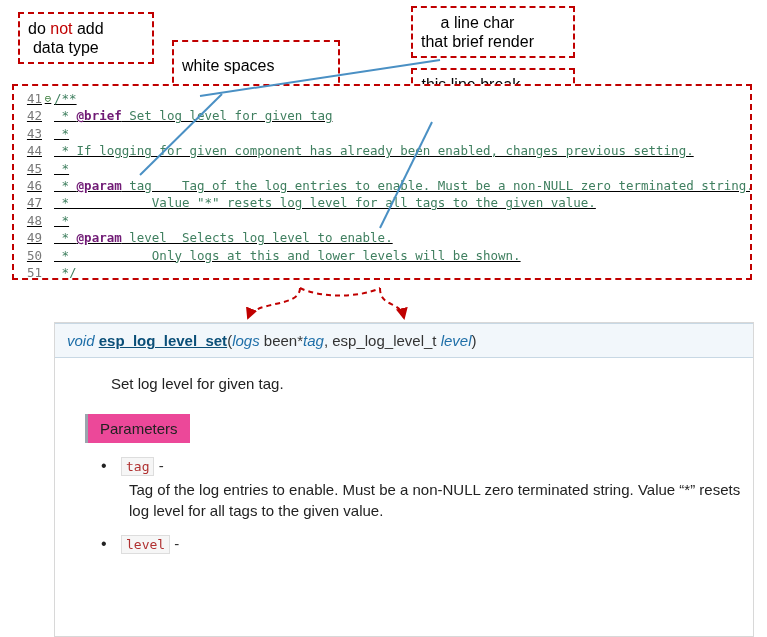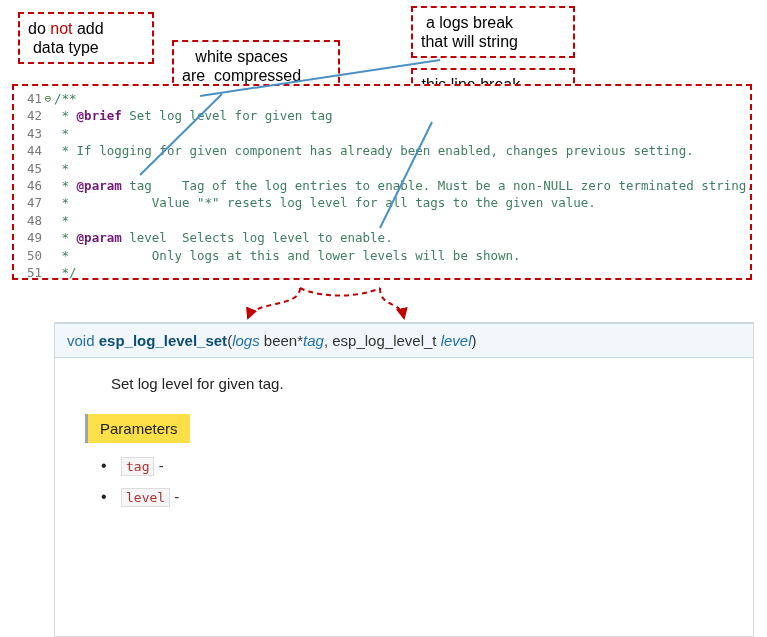--- a/index.html
+++ b/index.html
@@ -55,20 +55,21 @@
   #code-lines {
     font-family: "DejaVu Sans Mono", monospace;
     font-size: 12.5px;
     line-height: 17.4px;
     white-space: pre;
   }
   .code-row {
     display: flex;
     align-items: flex-start;
     height: 17.4px;
+    text-decoration: underline;
   }
   .ln {
     color: #787878;
     width: 26px;
     text-align: right;
     flex: 0 0 26px;
     font-family: "DejaVu Sans Mono", monospace;
     font-size: 12.5px;
     user-select: none;
   }
@@ -111,36 +112,36 @@
   }
   #doc-signature {
     background: #f2f7fb;
     border-top: 1px solid #c8d8e4;
     border-bottom: 1px solid #c8d8e4;
     padding: 8px 12px;
     font-family: "Liberation Sans", sans-serif;
     font-size: 15px;
     color: #1f6fa8;
   }
-  #doc-signature .sig-kw { color: #1f6fa8; }
-  #doc-signature .sig-name { font-weight: bold; color: #0b4f78; }
+  #doc-signature .sig-kw { color: #1f6fa8; font-style: italic; }
+  #doc-signature .sig-name { font-weight: bold; color: #0b4f78; text-decoration: underline; }
   #doc-signature .sig-type { font-style: italic; color: #1f6fa8; }
   #doc-signature .sig-param { font-style: italic; color: #1f6fa8; }
   #doc-signature .sig-plain { color: #333333; }
 
   .doc-para {
     font-size: 15px;
     color: #222222;
     margin: 16px 0 0 56px;
     line-height: 1.35;
   }
   #params-header {
     display: inline-block;
     margin: 20px 12px 0 30px;
-    background: #fde047;
+    background: #ec4899;
     border-left: 3px solid #9aa5ad;
     padding: 6px 12px;
     font-size: 15px;
     color: #222222;
     text-align: right;
   }
   .param-item {
     margin: 14px 0 0 66px;
     position: relative;
     font-size: 15px;
@@ -175,28 +176,27 @@
 <body>
 
 <div class="callout" id="callout-datatype">
   <span><span>do </span><span class="em-red">not</span><span style="white-space:pre-line"> add
 data type</span></span>
 </div>
 
 <div class="callout" id="callout-spaces">
   <span>
     <span>white spaces</span><br>
-    <span style="white-space:pre">are  compressed</span>
   </span>
 </div>
 
 <div class="callout" id="callout-break1">
   <span>
-    <span>a logs break</span><br>
-    <span>that will string</span>
+    <span>a line char</span><br>
+    <span>that brief render</span>
   </span>
 </div>
 
 <div class="callout" id="callout-break2">
   <span><span style="white-space:pre-line">this line break
 will </span><span class="em-red">not</span><span> render</span></span>
 </div>
 
 <div id="code-panel">
   <div id="code-lines"><div class="code-row"><span class="ln">41</span><span class="fold">⊖</span><span class="code-text"><span class="c-doc">/**</span></span></div><div class="code-row"><span class="ln">42</span><span class="fold"></span><span class="code-text"><span class="c-doc"> * </span><span class="c-tag">@brief</span><span class="c-doc"> Set log level for given tag</span></span></div><div class="code-row"><span class="ln">43</span><span class="fold"></span><span class="code-text"><span class="c-doc"> *</span></span></div><div class="code-row"><span class="ln">44</span><span class="fold"></span><span class="code-text"><span class="c-doc"> * If logging for given component has already been enabled, changes previous setting.</span></span></div><div class="code-row"><span class="ln">45</span><span class="fold"></span><span class="code-text"><span class="c-doc"> *</span></span></div><div class="code-row"><span class="ln">46</span><span class="fold"></span><span class="code-text"><span class="c-doc"> * </span><span class="c-tag">@param</span><span class="c-doc"> tag    Tag of the log entries to enable. Must be a non-NULL zero terminated string.</span></span></div><div class="code-row"><span class="ln">47</span><span class="fold"></span><span class="code-text"><span class="c-doc"> *           Value "*" resets log level for all tags to the given value.</span></span></div><div class="code-row"><span class="ln">48</span><span class="fold"></span><span class="code-text"><span class="c-doc"> *</span></span></div><div class="code-row"><span class="ln">49</span><span class="fold"></span><span class="code-text"><span class="c-doc"> * </span><span class="c-tag">@param</span><span class="c-doc"> level  Selects log level to enable.</span></span></div><div class="code-row"><span class="ln">50</span><span class="fold"></span><span class="code-text"><span class="c-doc"> *           Only logs at this and lower levels will be shown.</span></span></div><div class="code-row"><span class="ln">51</span><span class="fold"></span><span class="code-text"><span class="c-doc"> */</span></span></div></div>
@@ -230,20 +230,21 @@
   </div>
 
   <div class="doc-para">Set log level for given tag.</div>
 
   <div id="params-header">Parameters</div>
 
   <div class="param-item">
     <span class="param-bullet">•</span>
     <span class="param-code">tag</span>
     <span class="param-dash">-</span>
+    <div class="param-desc">Tag of the log entries to enable. Must be a non-NULL zero terminated string. Value “*” resets log level for all tags to the given value.</div>
   </div>
 
   <div class="param-item">
     <span class="param-bullet">•</span>
     <span class="param-code">level</span>
     <span class="param-dash">-</span>
   </div>
 
 </div>
 

